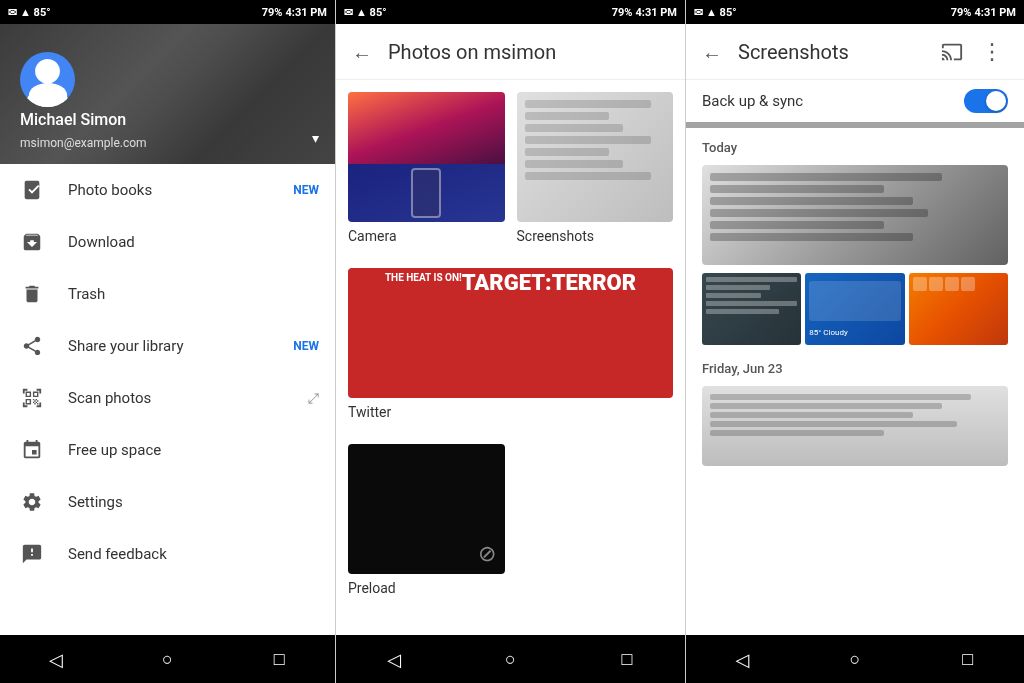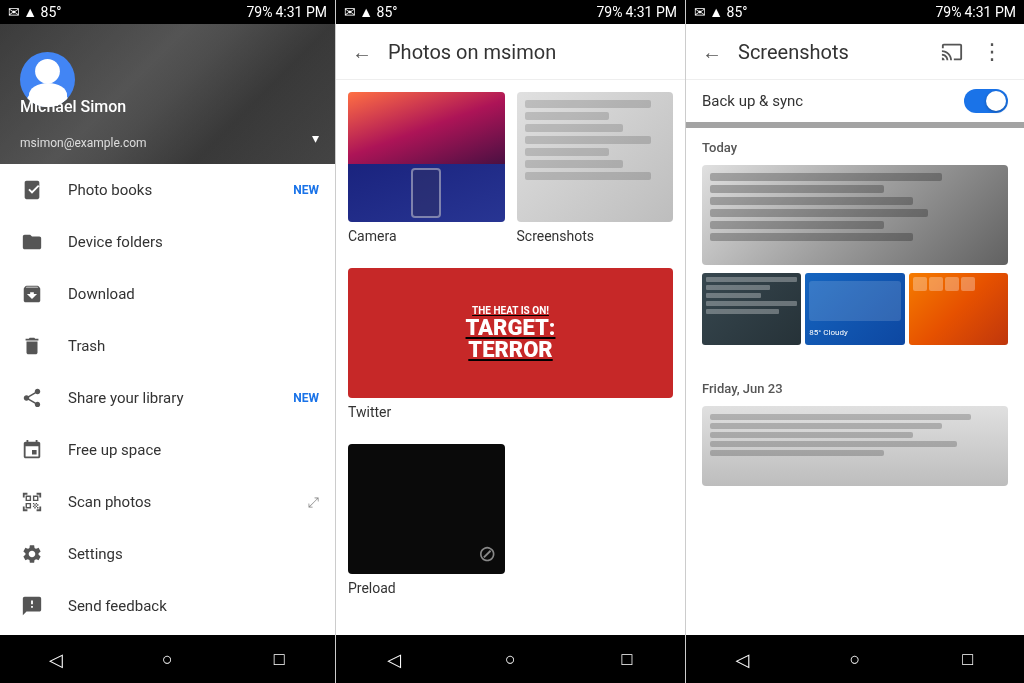--- a/index.html
+++ b/index.html
@@ -29,22 +29,22 @@
       background: #000;
       display: flex;
       align-items: center;
       justify-content: space-between;
       padding: 0 8px;
       flex-shrink: 0;
     }
 
     .status-bar-text {
       color: #fff;
-      font-size: 14px;
-      font-weight: 400;
+      font-size: 11px;
+      font-weight: 700;
     }
 
     .status-icons {
       display: flex;
       align-items: center;
       gap: 3px;
     }
 
     .header-user {
       width: 100%;
@@ -100,21 +100,21 @@
       width: 38px;
       height: 24px;
       border-radius: 50% 50% 0 0;
       background: #fff;
       position: absolute;
       bottom: 0;
     }
 
     .user-name {
       position: absolute;
-      bottom: 48px;
+      bottom: 35px;
       left: 20px;
       color: #fff;
       font-size: 16px;
       font-weight: 500;
     }
 
     .user-email {
       position: absolute;
       bottom: 14px;
       left: 20px;
@@ -455,21 +455,21 @@
       background: linear-gradient(135deg, #e0e0e0 0%, #9e9e9e 50%, #616161 100%);
       display: flex;
       flex-direction: column;
       padding: 8px;
       gap: 4px;
     }
 
     .ss-row {
       display: flex;
       gap: 4px;
-      margin-bottom: 20px;
+      margin-bottom: 0;
     }
 
     .ss-thumb {
       flex: 1;
       height: 72px;
       border-radius: 3px;
       cursor: pointer;
     }
     .ss-t2 { background: linear-gradient(135deg, #1565c0 0%, #0d47a1 100%); }
     .ss-t3 { background: linear-gradient(135deg, #558b2f 0%, #33691e 100%); }
@@ -576,28 +576,20 @@
     <div class="menu-item">
       <div class="menu-icon">
         <svg viewBox="0 0 24 24">
             <path d="M18 2H6c-1.1 0-2 .9-2 2v16c0 1.1.9 2 2 2h12c1.1 0 2-.9 2-2V4c0-1.1-.9-2-2-2zm-6 14l-4-4 1.41-1.41L12 13.17l6.59-6.59L20 8l-8 8z"></path>
           </svg>
       </div>
       <span class="menu-label">Photo books</span>
       <span class="badge-new">NEW</span>
     </div>
 
-    <div class="menu-item">
-      <div class="menu-icon">
-        <svg viewBox="0 0 24 24">
-            <path d="M10 4H4c-1.1 0-2 .9-2 2v12c0 1.1.9 2 2 2h16c1.1 0 2-.9 2-2V8c0-1.1-.9-2-2-2h-8l-2-2z"></path>
-          </svg>
-      </div>
-      <span class="menu-label">Device folders</span>
-    </div>
 
     <div class="menu-item">
       <div class="menu-icon">
         <svg viewBox="0 0 24 24">
             <path d="M20.54 5.23l-1.39-1.68C18.88 3.21 18.47 3 18 3H6c-.47 0-.88.21-1.16.55L3.46 5.23C3.17 5.57 3 6.02 3 6.5V19c0 1.1.9 2 2 2h14c1.1 0 2-.9 2-2V6.5c0-.48-.17-.93-.46-1.27zM12 17.5L6.5 12H10v-2h4v2h3.5L12 17.5zM5.12 5l.81-1h12l.94 1H5.12z"></path>
           </svg>
       </div>
       <span class="menu-label">Download</span>
     </div>
 
@@ -616,34 +608,34 @@
             <path d="M18 16.08c-.76 0-1.44.3-1.96.77L8.91 12.7c.05-.23.09-.46.09-.7s-.04-.47-.09-.7l7.05-4.11c.54.5 1.25.81 2.04.81 1.66 0 3-1.34 3-3s-1.34-3-3-3-3 1.34-3 3c0 .24.04.47.09.7L8.04 9.81C7.5 9.31 6.79 9 6 9c-1.66 0-3 1.34-3 3s1.34 3 3 3c.79 0 1.5-.31 2.04-.81l7.12 4.16c-.05.21-.08.43-.08.65 0 1.61 1.31 2.92 2.92 2.92s2.92-1.31 2.92-2.92-1.31-2.92-2.92-2.92z"></path>
           </svg>
       </div>
       <span class="menu-label">Share your library</span>
       <span class="badge-new">NEW</span>
     </div>
 
     <div class="menu-item">
       <div class="menu-icon">
         <svg viewBox="0 0 24 24">
-            <path d="M17 12h-5v5h5v-5zM16 1v2H8V1H6v2H5c-1.11 0-1.99.9-1.99 2L3 19c0 1.1.89 2 2 2h14c1.1 0 2-.9 2-2V5c0-1.1-.9-2-2-2h-1V1h-2zm3 18H5V8h14v11z"></path>
+            <path d="M9.5 6.5v3h-3v-3h3M11 5H5v6h6V5zm-1.5 9.5v3h-3v-3h3M11 13H5v6h6v-6zm6.5-6.5v3h-3v-3h3M19 5h-6v6h6V5zm-6 8h1.5v1.5H13V13zm1.5 1.5H16V16h-1.5v-1.5zM16 13h1.5v1.5H16V13zm-3 3h1.5v1.5H13V16zm1.5 1.5H16V19h-1.5v-1.5zM16 16h1.5v1.5H16V16zm1.5-1.5H19V16h-1.5v-1.5zm0 3H19V19h-1.5v-1.5zM22 7h-2V4h-3V2h5v5zm0 15v-5h-2v3h-3v2h5zM2 22h5v-2H4v-3H2v5zM2 2v5h2V4h3V2H2z"></path>
           </svg>
       </div>
-      <span class="menu-label">Free up space</span>
+      <span class="menu-label">Scan photos</span>
+      <span class="external-link-icon">⤢</span>
     </div>
 
     <div class="menu-item">
       <div class="menu-icon">
         <svg viewBox="0 0 24 24">
-            <path d="M9.5 6.5v3h-3v-3h3M11 5H5v6h6V5zm-1.5 9.5v3h-3v-3h3M11 13H5v6h6v-6zm6.5-6.5v3h-3v-3h3M19 5h-6v6h6V5zm-6 8h1.5v1.5H13V13zm1.5 1.5H16V16h-1.5v-1.5zM16 13h1.5v1.5H16V13zm-3 3h1.5v1.5H13V16zm1.5 1.5H16V19h-1.5v-1.5zM16 16h1.5v1.5H16V16zm1.5-1.5H19V16h-1.5v-1.5zm0 3H19V19h-1.5v-1.5zM22 7h-2V4h-3V2h5v5zm0 15v-5h-2v3h-3v2h5zM2 22h5v-2H4v-3H2v5zM2 2v5h2V4h3V2H2z"></path>
+            <path d="M17 12h-5v5h5v-5zM16 1v2H8V1H6v2H5c-1.11 0-1.99.9-1.99 2L3 19c0 1.1.89 2 2 2h14c1.1 0 2-.9 2-2V5c0-1.1-.9-2-2-2h-1V1h-2zm3 18H5V8h14v11z"></path>
           </svg>
       </div>
-      <span class="menu-label">Scan photos</span>
-      <span class="external-link-icon">⤢</span>
+      <span class="menu-label">Free up space</span>
     </div>
 
     <div class="menu-item">
       <div class="menu-icon">
         <svg viewBox="0 0 24 24">
             <path d="M19.14,12.94c0.04-0.3,0.06-0.61,0.06-0.94c0-0.32-0.02-0.64-0.07-0.94l2.03-1.58c0.18-0.14,0.23-0.41,0.12-0.61 l-1.92-3.32c-0.12-0.22-0.37-0.29-0.59-0.22l-2.39,0.96c-0.5-0.38-1.03-0.7-1.62-0.94L14.4,2.81c-0.04-0.24-0.24-0.41-0.48-0.41 h-3.84c-0.24,0-0.43,0.17-0.47,0.41L9.25,5.35C8.66,5.59,8.12,5.92,7.63,6.29L5.24,5.33c-0.22-0.08-0.47,0-0.59,0.22L2.74,8.87 C2.62,9.08,2.66,9.34,2.86,9.48l2.03,1.58C4.84,11.36,4.8,11.69,4.8,12s0.02,0.64,0.07,0.94l-2.03,1.58 c-0.18,0.14-0.23,0.41-0.12,0.61l1.92,3.32c0.12,0.22,0.37,0.29,0.59,0.22l2.39-0.96c0.5,0.38,1.03,0.7,1.62,0.94l0.36,2.54 c0.05,0.24,0.24,0.41,0.48,0.41h3.84c0.24,0,0.44-0.17,0.47-0.41l0.36-2.54c0.59-0.24,1.13-0.56,1.62-0.94l2.39,0.96 c0.22,0.08,0.47,0,0.59-0.22l1.92-3.32c0.12-0.22,0.07-0.47-0.12-0.61L19.14,12.94z M12,15.6c-1.98,0-3.6-1.62-3.6-3.6 s1.62-3.6,3.6-3.6s3.6,1.62,3.6,3.6S13.98,15.6,12,15.6z"></path>
           </svg>
       </div>
       <span class="menu-label">Settings</span>
     </div>
@@ -711,21 +703,21 @@
         </div>
         <span class="folder-name">Screenshots</span>
       </div>
     </div>
 
     <div class="folders-row">
 
 
       <div class="folder-item">
         <div class="folder-thumb folder-thumb-twitter">
-          <div style="display:flex;flex-direction:column;align-items:center;justify-content:center;width:100%;height:100%;padding:4px;text-decoration:underline;">
+          <div style="display:flex;flex-direction:row;align-items:flex-start;justify-content:center;width:100%;height:100%;padding:4px;">
             <div style="color:#fff;font-size:10px;font-weight:700;text-align:center;line-height:1.2;">THE HEAT IS ON!</div>
             <div style="color:#fff;font-size:22px;font-weight:900;text-align:center;line-height:1;">TARGET:</div>
             <div style="color:#fff;font-size:22px;font-weight:900;text-align:center;line-height:1;">TERROR</div>
           </div>
         </div>
         <span class="folder-name">Twitter</span>
       </div>
     </div>
 
     <div class="folders-row">

